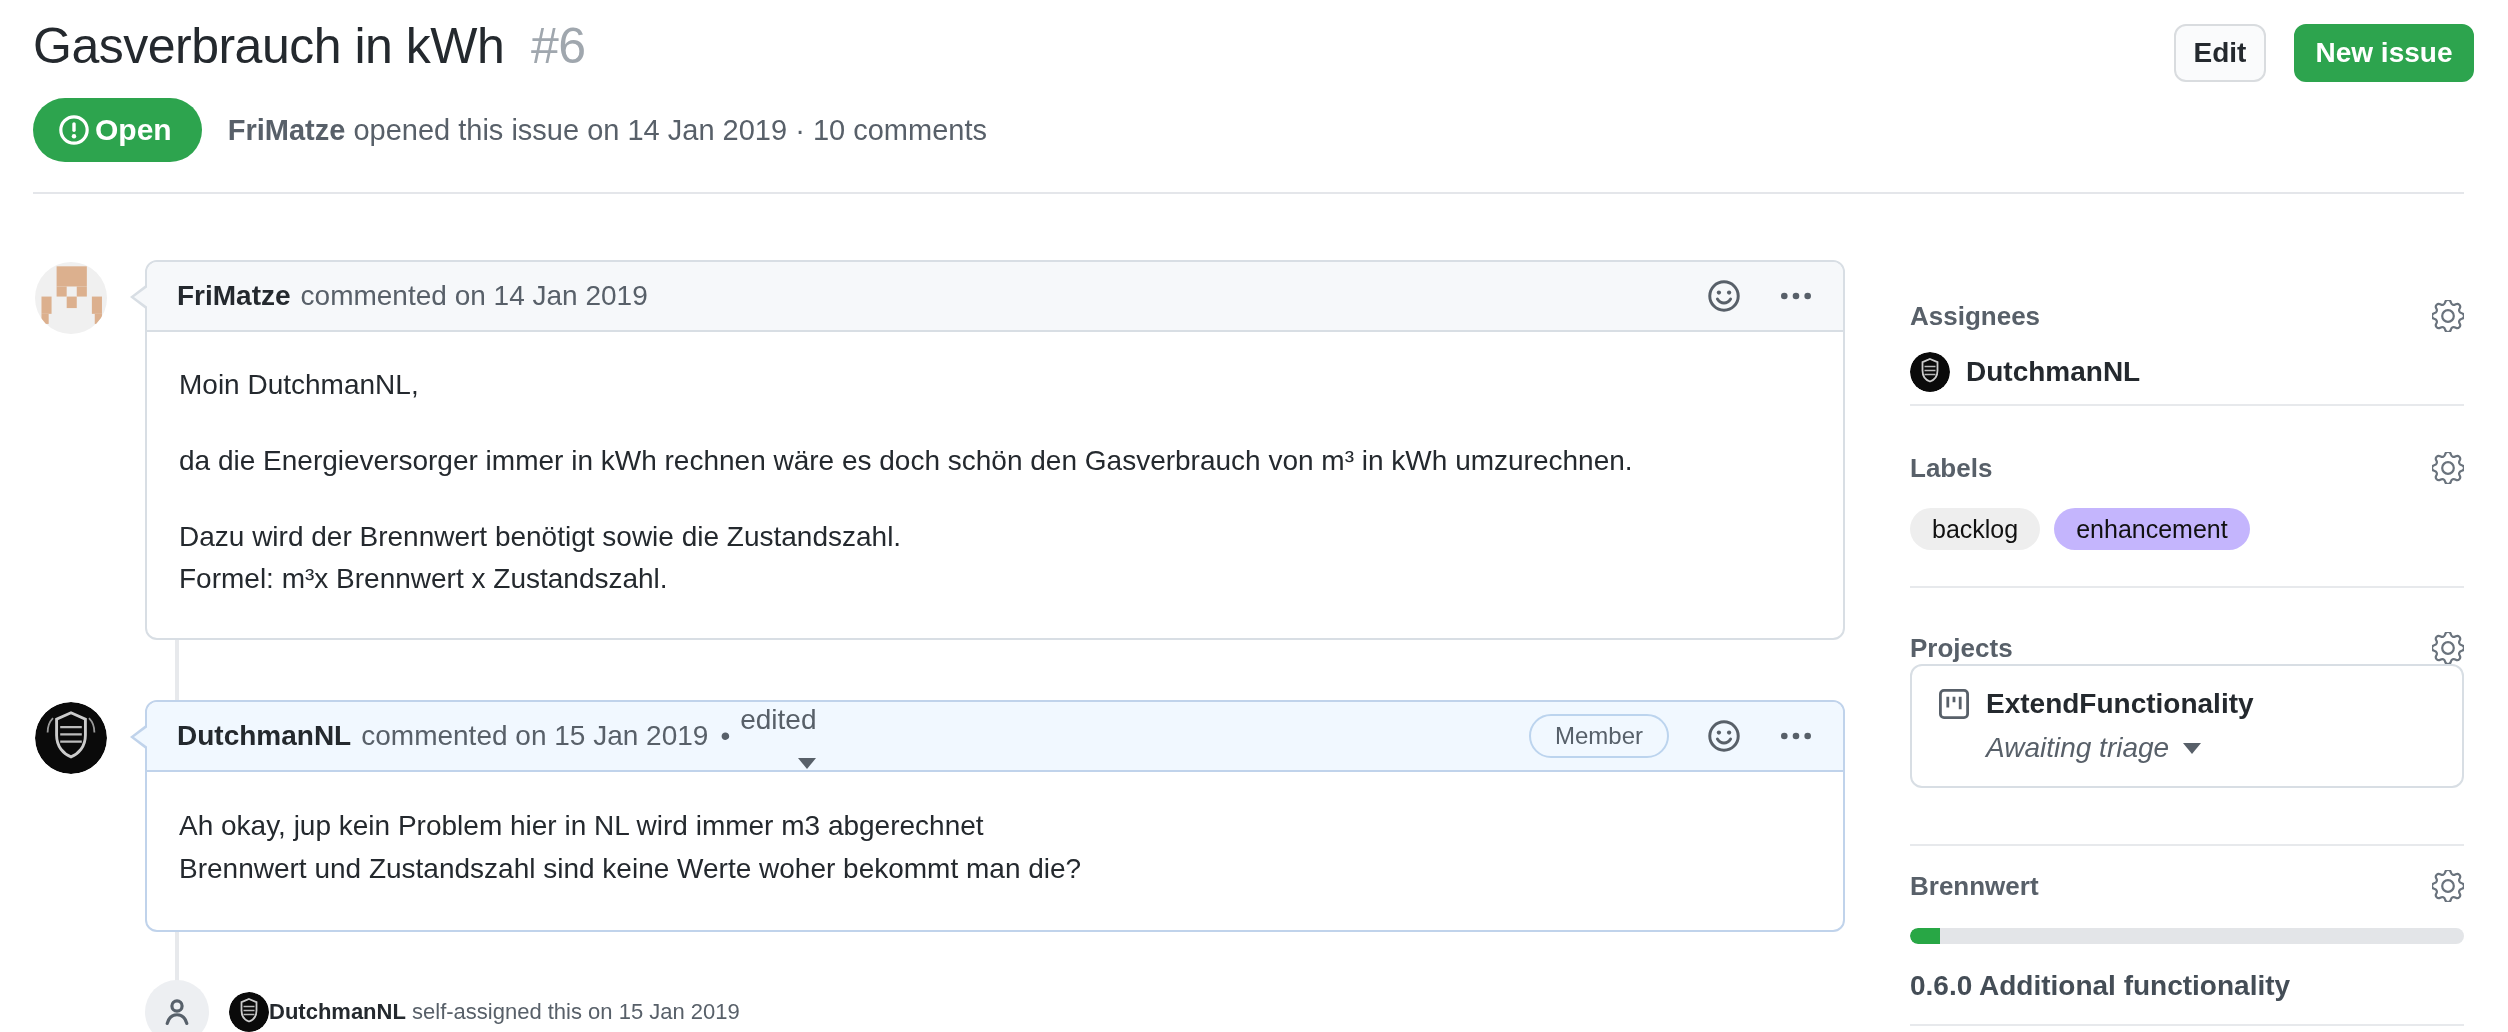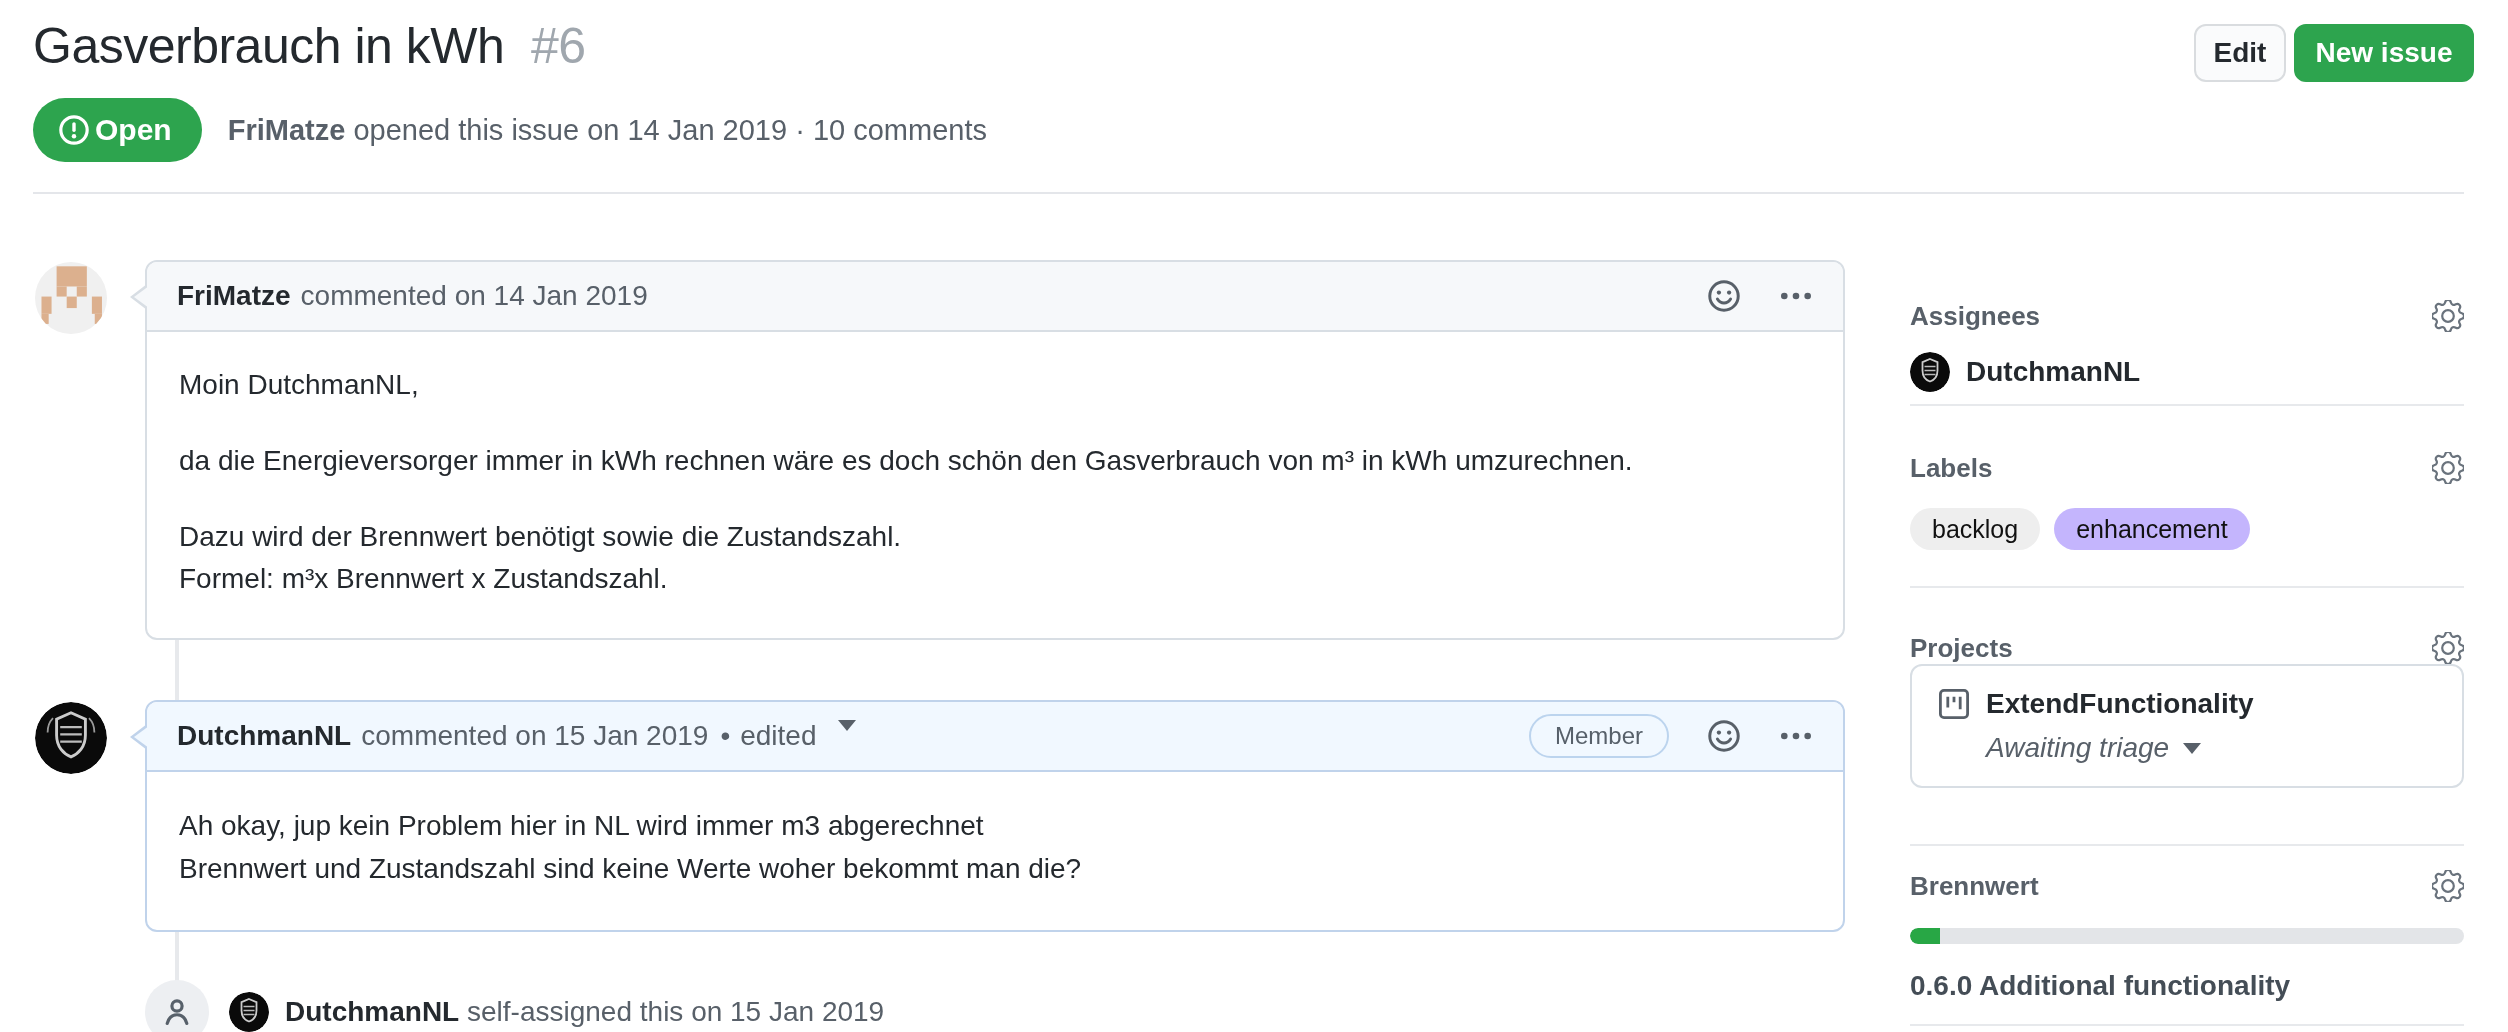--- a/index.html
+++ b/index.html
@@ -5,21 +5,21 @@
   * { margin:0; padding:0; box-sizing:border-box; }
   html,body { width:2508px; height:1032px; background:#ffffff; overflow:hidden;
               font-family:"Liberation Sans","DejaVu Sans",sans-serif; color:#24292e; }
 
   .page { position:relative; width:2508px; height:1032px; }
 
   
   .header { padding:14px 34px 0 33px; position:relative; }
   .title { font-size:50px; font-weight:400; color:#24292e; letter-spacing:-0.5px; line-height:64px; }
   .title .issue-no { color:#a0a7ae; font-weight:400; }
-  .header-buttons { position:absolute; top:24px; right:34px; display:flex; gap:8px; }
+  .header-buttons { position:absolute; top:24px; right:34px; display:flex; gap:28px; }
   .btn { height:58px; border-radius:12px; font-size:28px; font-weight:700; display:flex;
          align-items:center; justify-content:center; cursor:pointer; }
   .btn-edit { width:92px; background:#fafbfc; border:2px solid #d9dcdf; color:#24292e; }
   .btn-new { width:180px; background:#2da44e; border:2px solid #2da44e; color:#ffffff; }
 
   .status-row { display:flex; align-items:center; margin-top:20px; height:64px; }
   .state-badge { height:64px; background:#2da44e; border-radius:32px; display:flex; align-items:center;
                  padding:0 30px 0 24px; gap:4px; color:#fff; font-size:30px; font-weight:700; }
   .status-text { margin-left:26px; font-size:29px; color:#586069; }
   .status-text b { font-weight:700; color:#586069; }
@@ -47,38 +47,38 @@
   .arrow-out,.arrow-in { position:absolute; width:0; height:0; border-style:solid; }
   .arrow-out { left:-17px; top:22px; border-width:13px 17px 13px 0; }
   .arrow-in  { left:-13px; top:24px; border-width:11px 15px 11px 0; }
   .c1 .arrow-out { border-color:transparent #d8dee4 transparent transparent; }
   .c1 .arrow-in  { border-color:transparent #f6f8fa transparent transparent; }
   .c2 .arrow-out { border-color:transparent #c0d3eb transparent transparent; }
   .c2 .arrow-in  { border-color:transparent #f1f8ff transparent transparent; }
   .c-author { font-weight:700; color:#24292e; cursor:pointer; }
   .c-meta { color:#586069; margin-left:10px; }
   .c-dot { color:#586069; margin:0 10px 0 12px; }
-  .c-edited { color:#586069; cursor:pointer; display:flex; align-items:flex-start; gap:22px; }
+  .c-edited { color:#586069; cursor:pointer; display:flex; align-items:flex-end; gap:22px;flex-direction:column; }
   .caret { width:0; height:0; border-left:9px solid transparent; border-right:9px solid transparent;
            border-top:11px solid #586069; display:inline-block; }
   .c-header-right { margin-left:auto; display:flex; align-items:center; gap:38px; }
   .member-badge { height:44px; border:2px solid #bcd4ee; border-radius:24px; padding:0 24px;
                   font-size:24px; color:#57606a; display:flex; align-items:center; }
   .icon-btn { color:#586069; cursor:pointer; display:flex; align-items:center; }
   .c-body { padding:32px 32px 38px; font-size:28px; line-height:42px; color:#24292e; }
   .c-body p { margin-bottom:34px; }
   .c-body p:last-child { margin-bottom:0; }
   .c2 .c-body { padding:32px 32px 40px; line-height:43px; }
 
   
   .event { position:relative; margin-top:48px; display:flex; align-items:center; height:64px; }
   .event-badge { width:64px; height:64px; border-radius:50%; background:#edeff2; display:flex;
                  align-items:center; justify-content:center; color:#57606a; flex:0 0 64px; }
   .avatar-sm { width:40px; height:40px; border-radius:50%; overflow:hidden; margin-left:20px; cursor:pointer; }
-  .event-text { margin-left:16px; font-size:28px; color:#586069; }
+  .event-text { font-size:22px; color:#586069; }
   .event-text b { color:#24292e; font-weight:700; cursor:pointer; }
 
   
   .sb-section { border-bottom:2px solid #e7e9ec; }
   .sb-head { display:flex; align-items:center; justify-content:space-between; }
   .sb-title { font-size:26px; font-weight:700; color:#586069; }
   .gear { color:#6a737d; cursor:pointer; display:flex; }
   .s-assignees { padding:106px 0 12px; }
   .assignee-row { display:flex; align-items:center; margin-top:20px; gap:16px; cursor:pointer; }
   .assignee-name { font-size:28px; font-weight:700; color:#24292e; }

